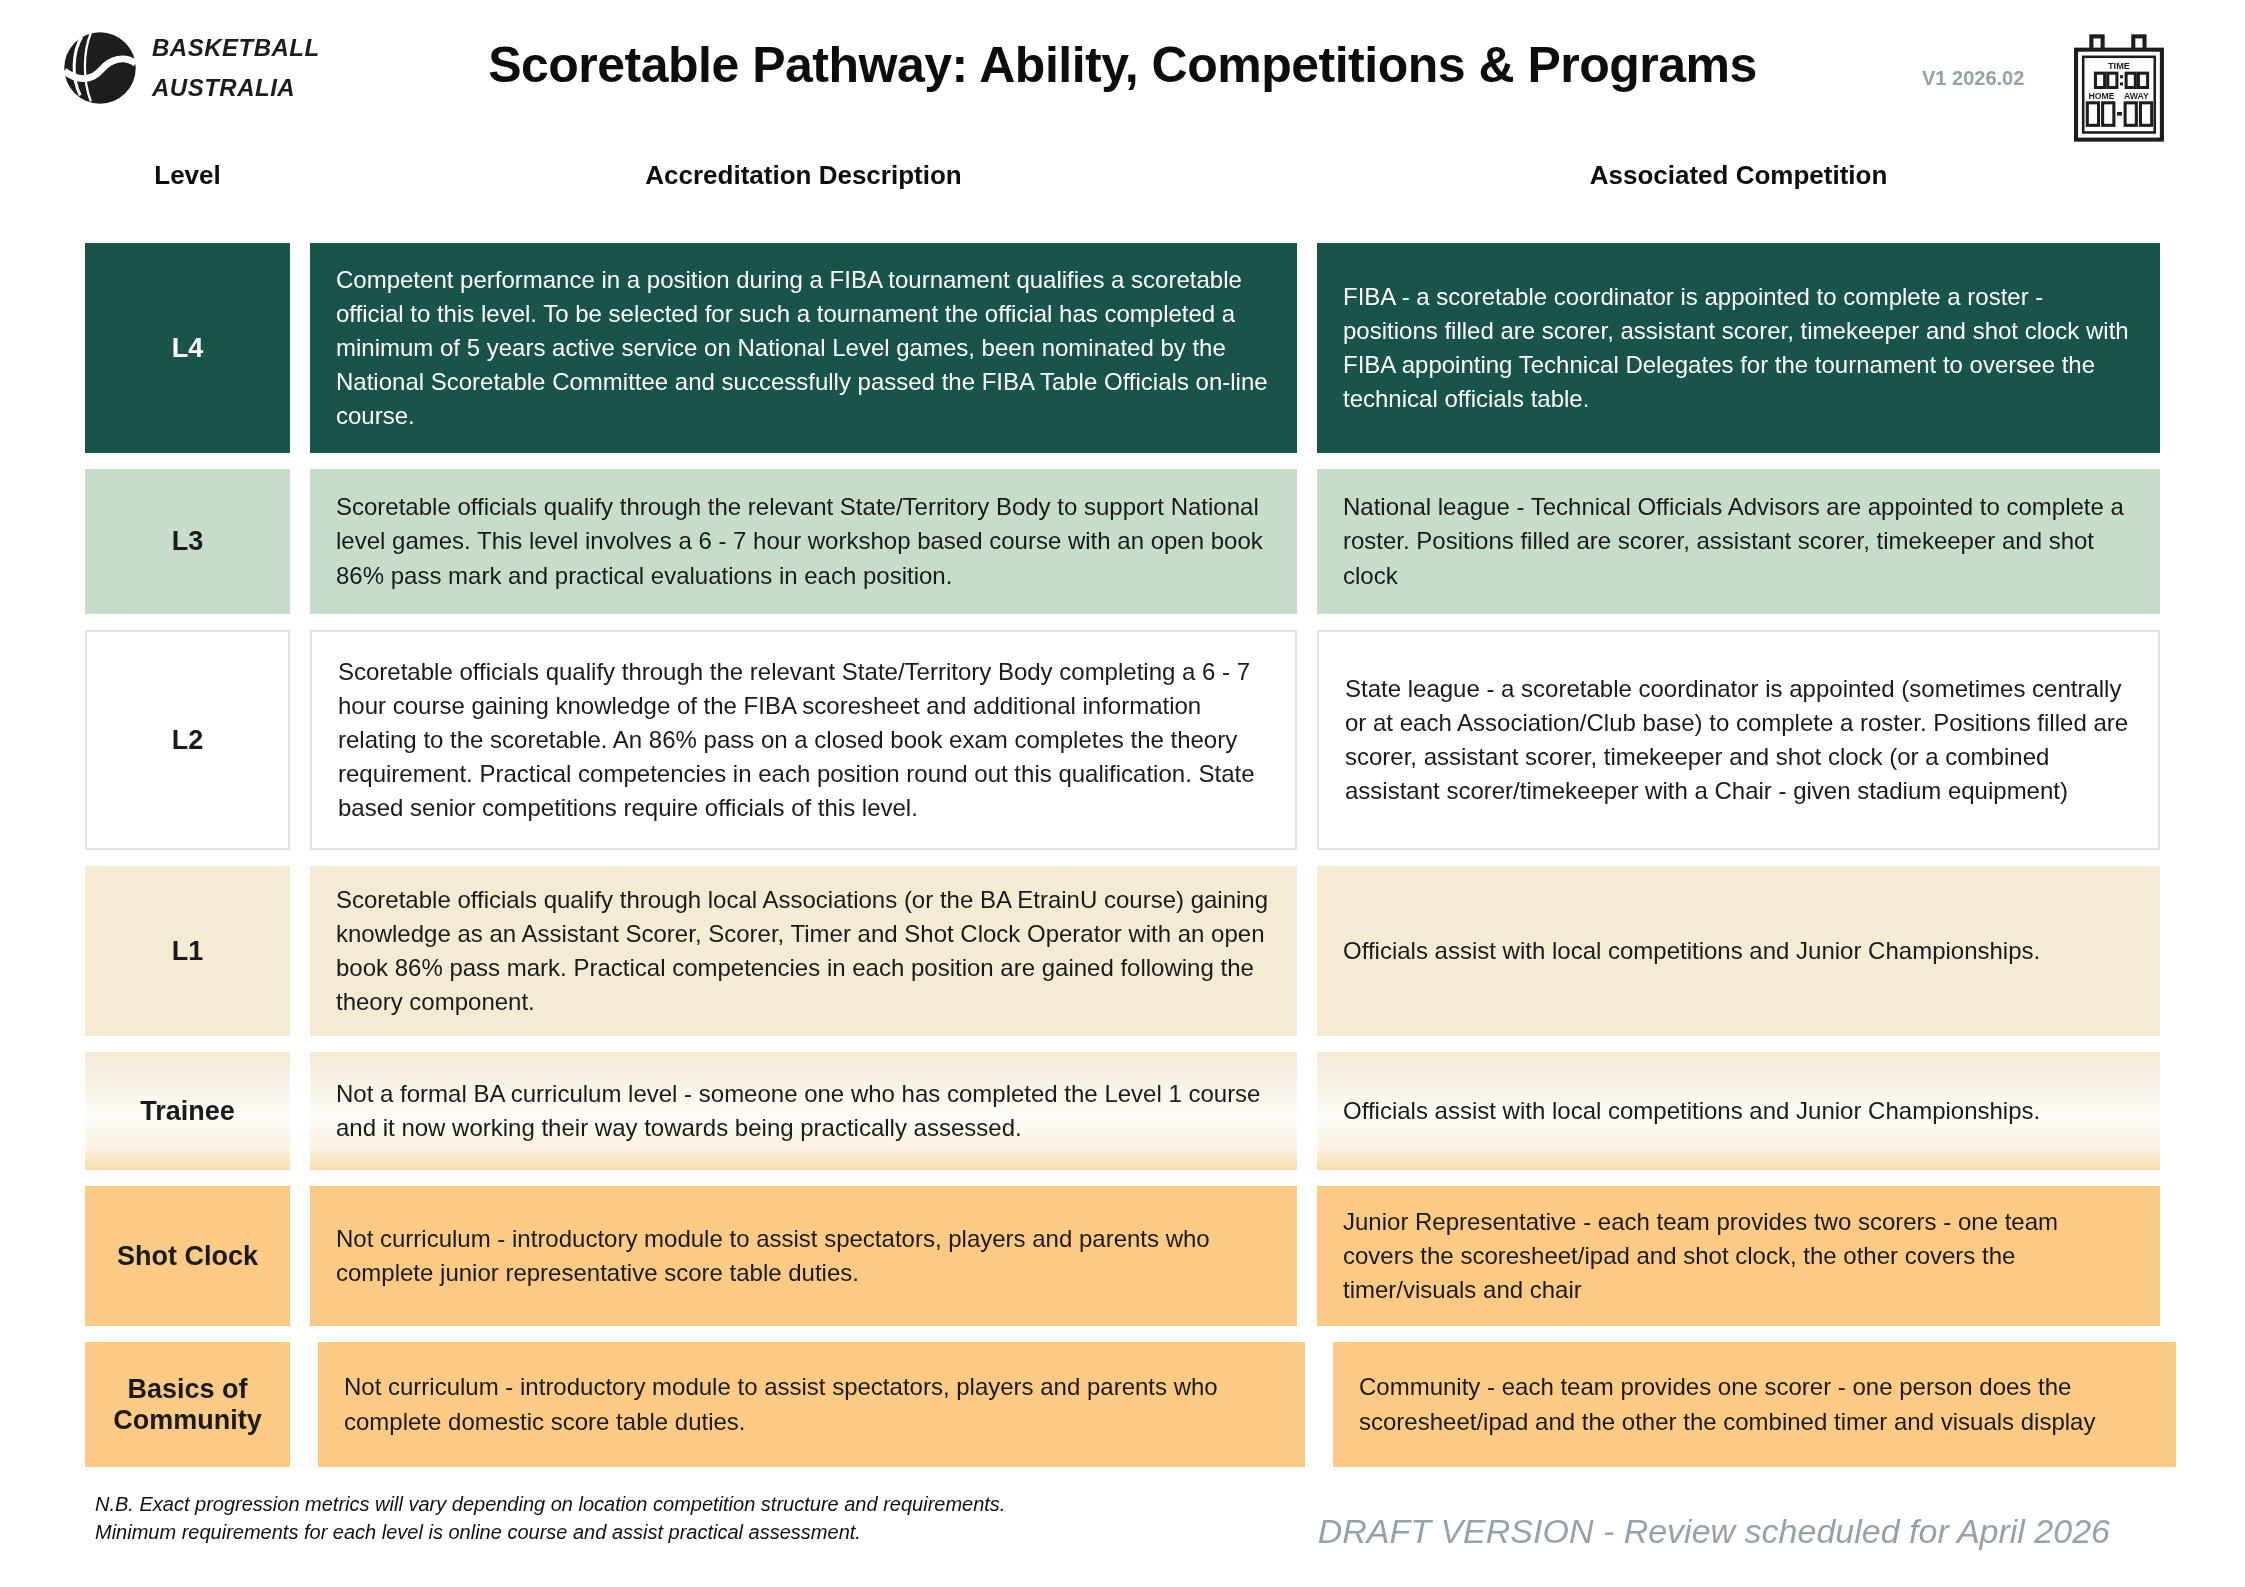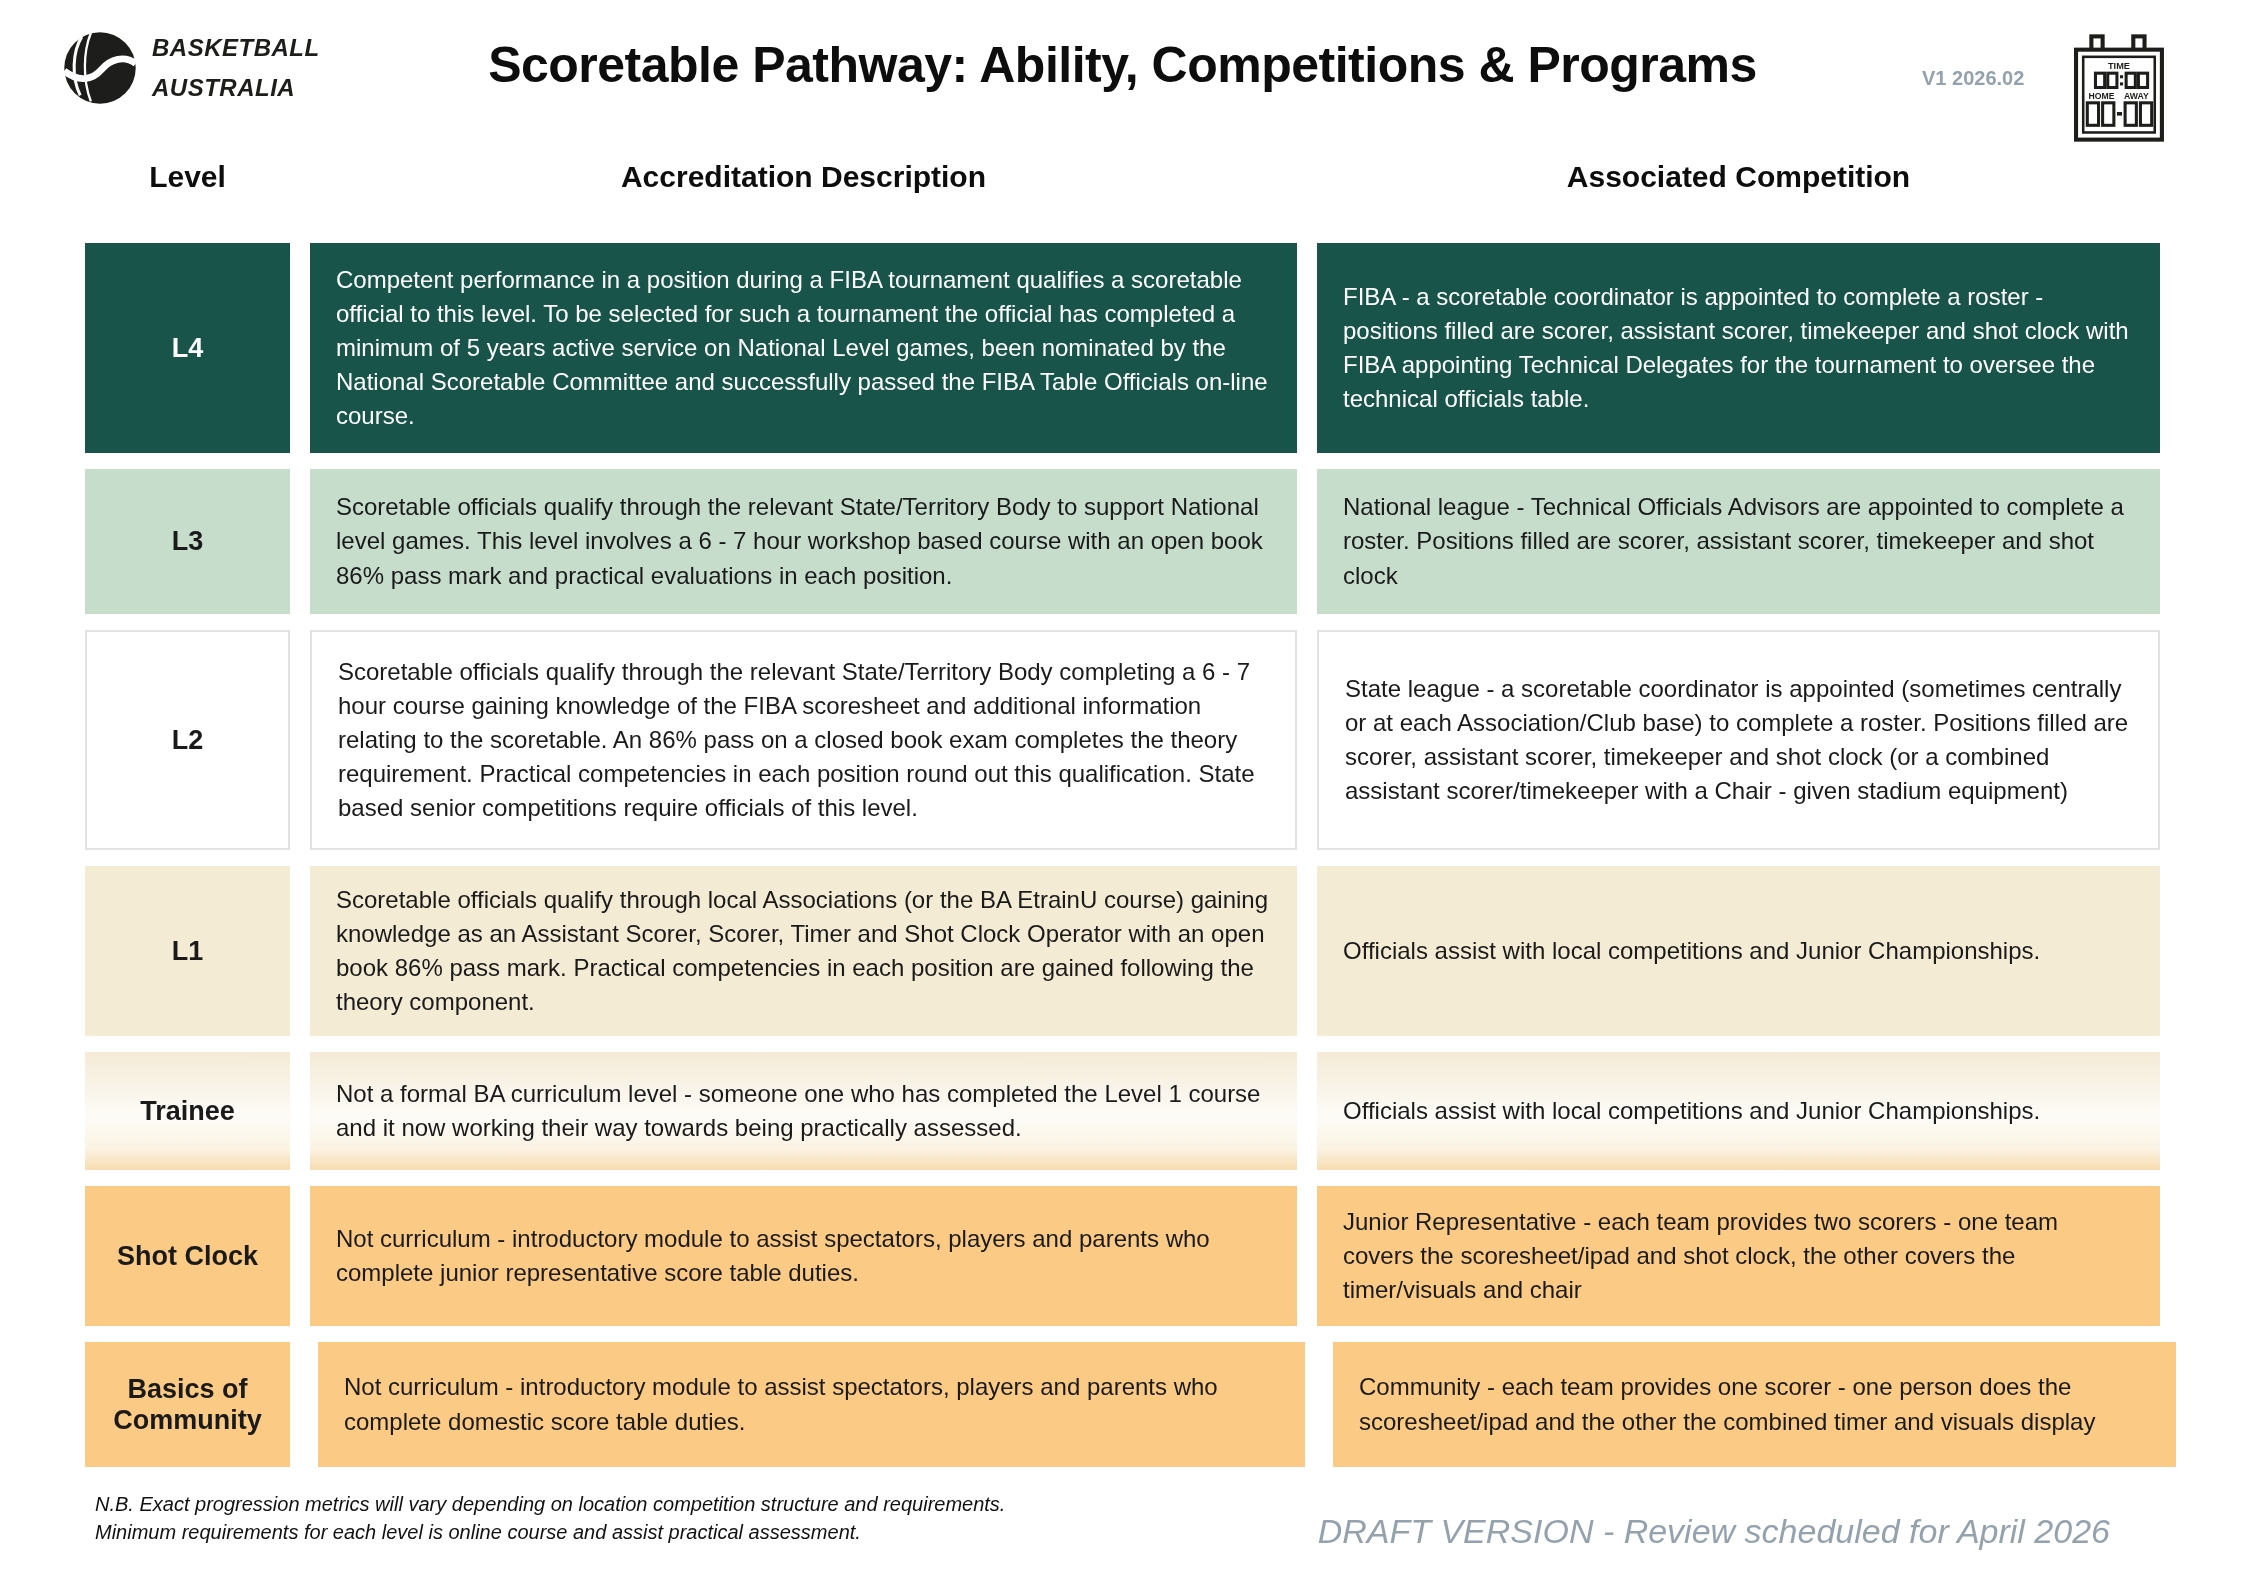--- a/index.html
+++ b/index.html
@@ -42,21 +42,21 @@
   }
   .scoreboard { position: absolute; top: 34px; left: 2074px; width: 92px; height: 108px; }
   .scoreboard text { font-family: "Liberation Sans", sans-serif; font-weight: bold; fill: #1d1d1b; }
 
   
   .col-headers {
     position: absolute; top: 160px; left: 85px; width: 2075px;
     display: grid; grid-template-columns: 205px 987px 843px; column-gap: 20px;
   }
   .col-headers span {
-    text-align: center; font-size: 30px; font-weight: bold; color: #0d0d0d;
+    text-align: center; font-size: 26px; font-weight: bold; color: #0d0d0d;
   }
 
   
   .table {
     position: absolute; top: 243px; left: 85px; width: 2075px;
     display: flex; flex-direction: column; gap: 16px;
   }
   .row {
     display: grid; grid-template-columns: 205px 987px 843px; column-gap: 20px;
   }

